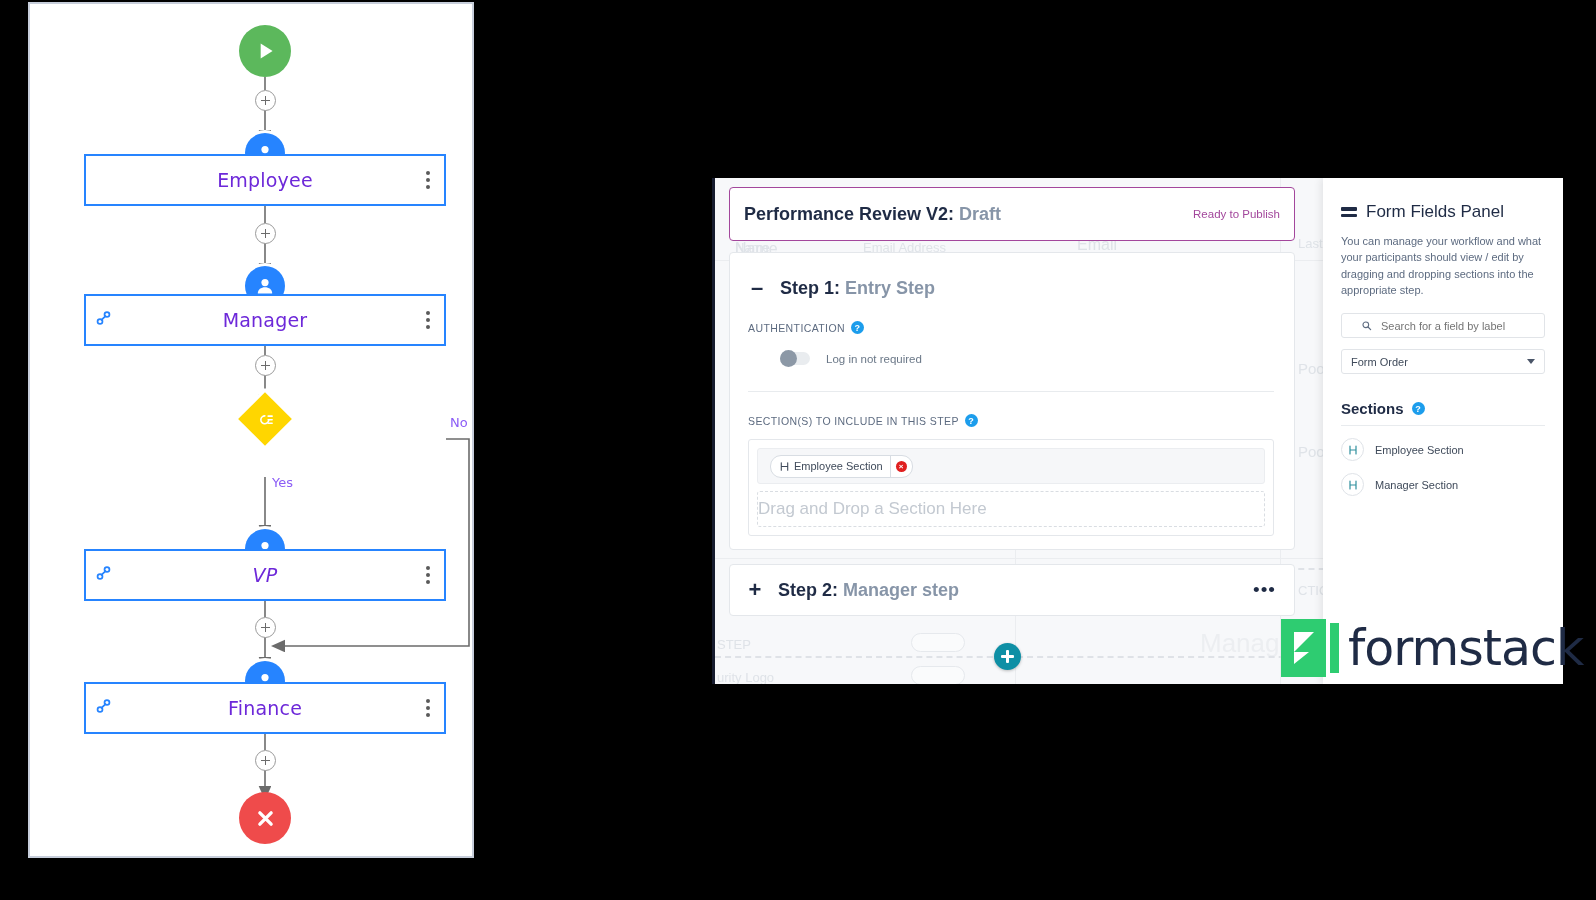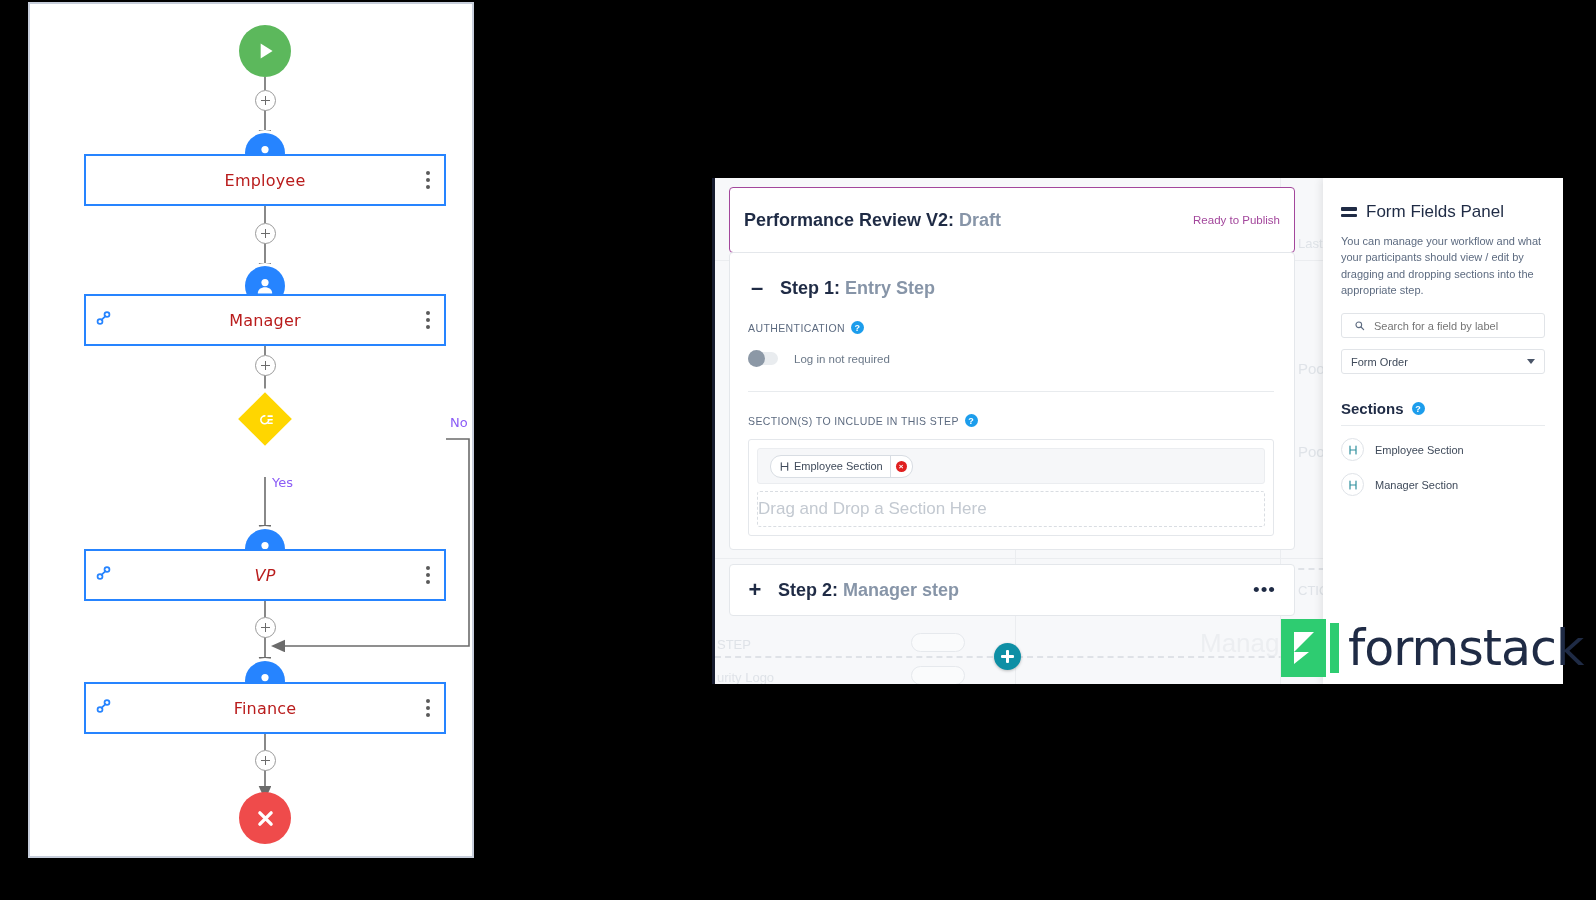--- a/index.html
+++ b/index.html
@@ -17,21 +17,21 @@
   .wf-inner{position:absolute;left:0;top:0;width:100%;height:100%;}
 
   .node-box{
     position:absolute;box-sizing:border-box;background:#fff;
     height:52px;width:362px;left:54px;
     display:flex;align-items:center;justify-content:center;
   }
   .node-box.user{border:2px solid #2684ff;}
   .node-box.cond{border:2px solid #ffd600;}
   .node-label{
-    font-size:16px;color:#b91c1c;font-family:"DejaVu Sans", sans-serif;
+    font-size:19px;color:#6d28d9;font-family:"DejaVu Sans", sans-serif;
     letter-spacing:.2px;
   }
   .node-label.cond-label{font-size:19px;color:#5a5a5a;}
 
   .kebab{
     position:absolute;right:14px;top:50%;transform:translateY(-50%);
     display:flex;flex-direction:column;gap:3px;align-items:center;cursor:pointer;
   }
   .kebab i{display:block;width:4px;height:4px;border-radius:50%;background:#5a5a5a;}
 
@@ -91,21 +91,21 @@
     position:absolute;left:0;top:0;width:100%;height:100%;
     background:#f7f8fa;
   }
   .ghost-txt{font-size:13px;color:#dfe3e8;font-family:"Liberation Sans",sans-serif;}
   .ghost-big{font-size:26px;color:#eceef1;}
   .ghost-line{position:absolute;background:#ebedf0;}
   .ghost-dash{position:absolute;border-top:2px dashed #dfe2e7;}
   .ghost-pill{position:absolute;border:1px solid #e6e9ed;border-radius:12px;background:#fafbfc;}
 
   .title-card{
-    position:absolute;left:14px;top:9px;width:566px;height:66px;
+    position:absolute;left:14px;top:9px;width:566px;height:54px;
     background:#fff;border:1px solid #a3479c;border-radius:4px;
     display:flex;align-items:center;justify-content:space-between;
     padding:0 14px;box-sizing:border-box;
   }
   .title-main{font-size:18px;font-weight:bold;color:#1f2b45;}
   .title-sub{color:#8795a8;font-weight:bold;}
   .ready-link{font-size:11.5px;color:#a3479c;cursor:pointer;}
 
   .step-card{
     position:absolute;left:14px;top:74px;width:566px;height:298px;
@@ -192,21 +192,21 @@
   .fp-title{
     display:flex;align-items:center;gap:9px;font-size:17px;color:#1f2b45;
   }
   .bars-icon{display:flex;flex-direction:column;gap:3px;}
   .bars-icon i{display:block;height:3.5px;background:#1f2b45;border-radius:1px;}
   .bars-icon i:nth-child(1){width:16px;}
   .bars-icon i:nth-child(2){width:16px;}
   .fp-desc{margin-top:11px;font-size:11px;line-height:1.48;color:#5d6b80;}
   .fp-search{
     margin-top:15px;height:25px;border:1px solid #e1e4e8;border-radius:3px;
-    display:flex;align-items:center;gap:7px;padding:0 12px;box-sizing:border-box;
+    display:flex;align-items:center;gap:7px;padding:0 19px;box-sizing:border-box;
   }
   .fp-search input{
     border:0;outline:0;font-size:11px;color:#9aa3ae;width:100%;
     font-family:"Liberation Sans",sans-serif;background:transparent;
   }
   .fp-select{
     margin-top:11px;height:25px;border:1px solid #e1e4e8;border-radius:3px;
     display:flex;align-items:center;padding:0 9px;box-sizing:border-box;
     font-size:11px;color:#3f4a5a;cursor:pointer;
   }
@@ -426,21 +426,21 @@
         <span class="sub">Entry Step</span>
       </span>
     </div>
 
     <div style="padding:20px 20px 0 18px;">
       <div class="field-label">
         <span>AUTHENTICATION</span>
         <span class="help-dot">?</span>
       </div>
 
-      <div style="display:flex;align-items:center;gap:16px;margin-top:18px;">
+      <div style="display:flex;align-items:center;gap:16px;margin-top:18px;margin-left:32px;">
         <div class="toggle"></div>
         <span class="toggle-text">Log in not required</span>
       </div>
 
       <div class="hr" style="margin-top:26px;"></div>
 
       <div class="field-label" style="margin-top:22px;">
         <span>SECTION(S) TO INCLUDE IN THIS STEP</span>
         <span class="help-dot">?</span>
       </div>

